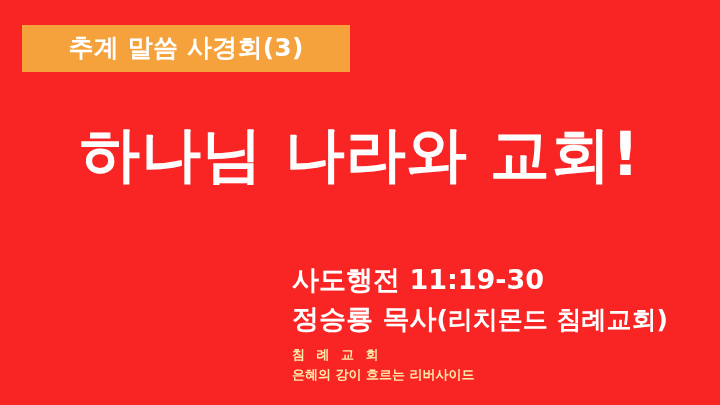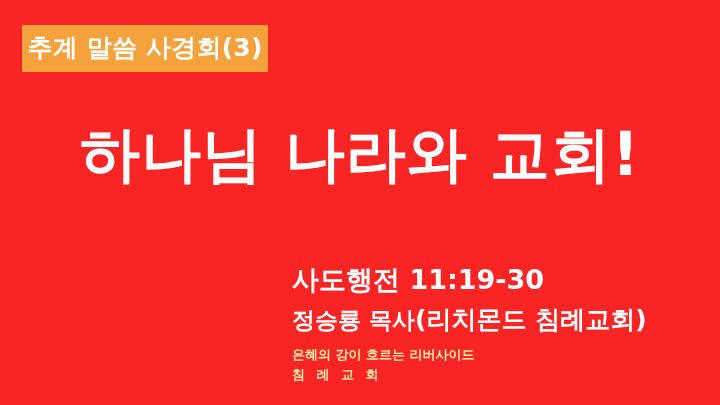--- a/index.html
+++ b/index.html
@@ -18,21 +18,21 @@
     height: 405px;
     overflow: hidden;
     background: #f92424;
   }
 
   
   #series-banner {
     position: absolute;
     left: 22px;
     top: 25px;
-    width: 246px;
+    width: 328px;
     height: 47px;
     background: #f5a13c;
     box-sizing: border-box;
     display: flex;
     align-items: center;
     justify-content: center;
   }
   #series-banner-label {
     color: #ffffff;
     font-size: 25px;
@@ -79,21 +79,21 @@
   #speaker-line {
     color: #ffffff;
     font-size: 27px;
     font-weight: 700;
     line-height: 1.35;
     white-space: nowrap;
     padding-right: 0px;
     margin-top: 4px;
   }
   #speaker-name {
-    font-size: 23px;
+    font-size: 27px;
     font-weight: 700;
   }
   #speaker-church {
     font-size: 25px;
     font-weight: 700;
     vertical-align: baseline;
   }
 
   #motto-block {
     margin-top: 7px;
@@ -125,19 +125,19 @@
 
   <div id="info-block">
 
     <div id="scripture-ref">사도행전 11:19-30</div>
 
     <div id="speaker-line">
       <span id="speaker-name">정승룡 목사</span><span id="speaker-church">(리치몬드 침례교회)</span>
     </div>
 
     <div id="motto-block">
+      <div id="motto-line-2">침 례 교 회</div>
       <div id="motto-line-1">은혜의 강이 흐르는 리버사이드</div>
-      <div id="motto-line-2">침 례 교 회</div>
     </div>
 
   </div>
 
 </div>
 
 </body></html>

